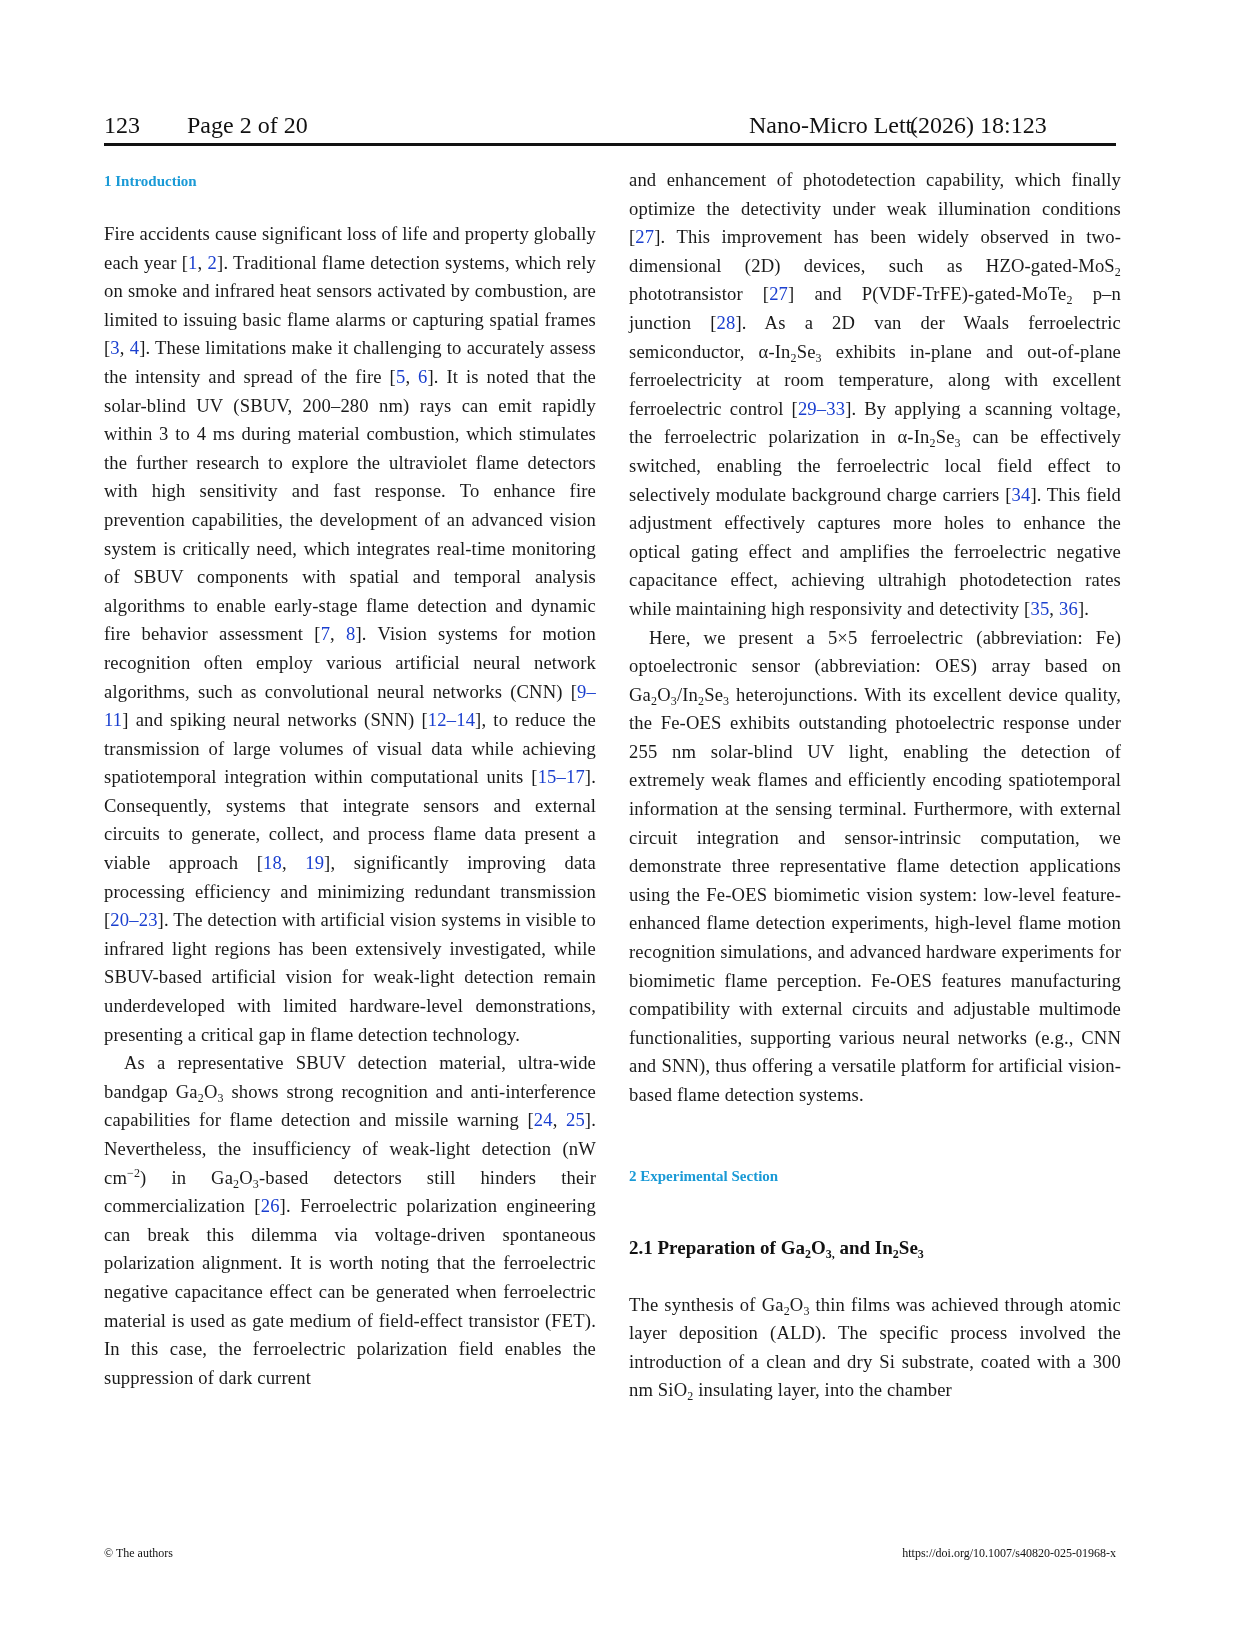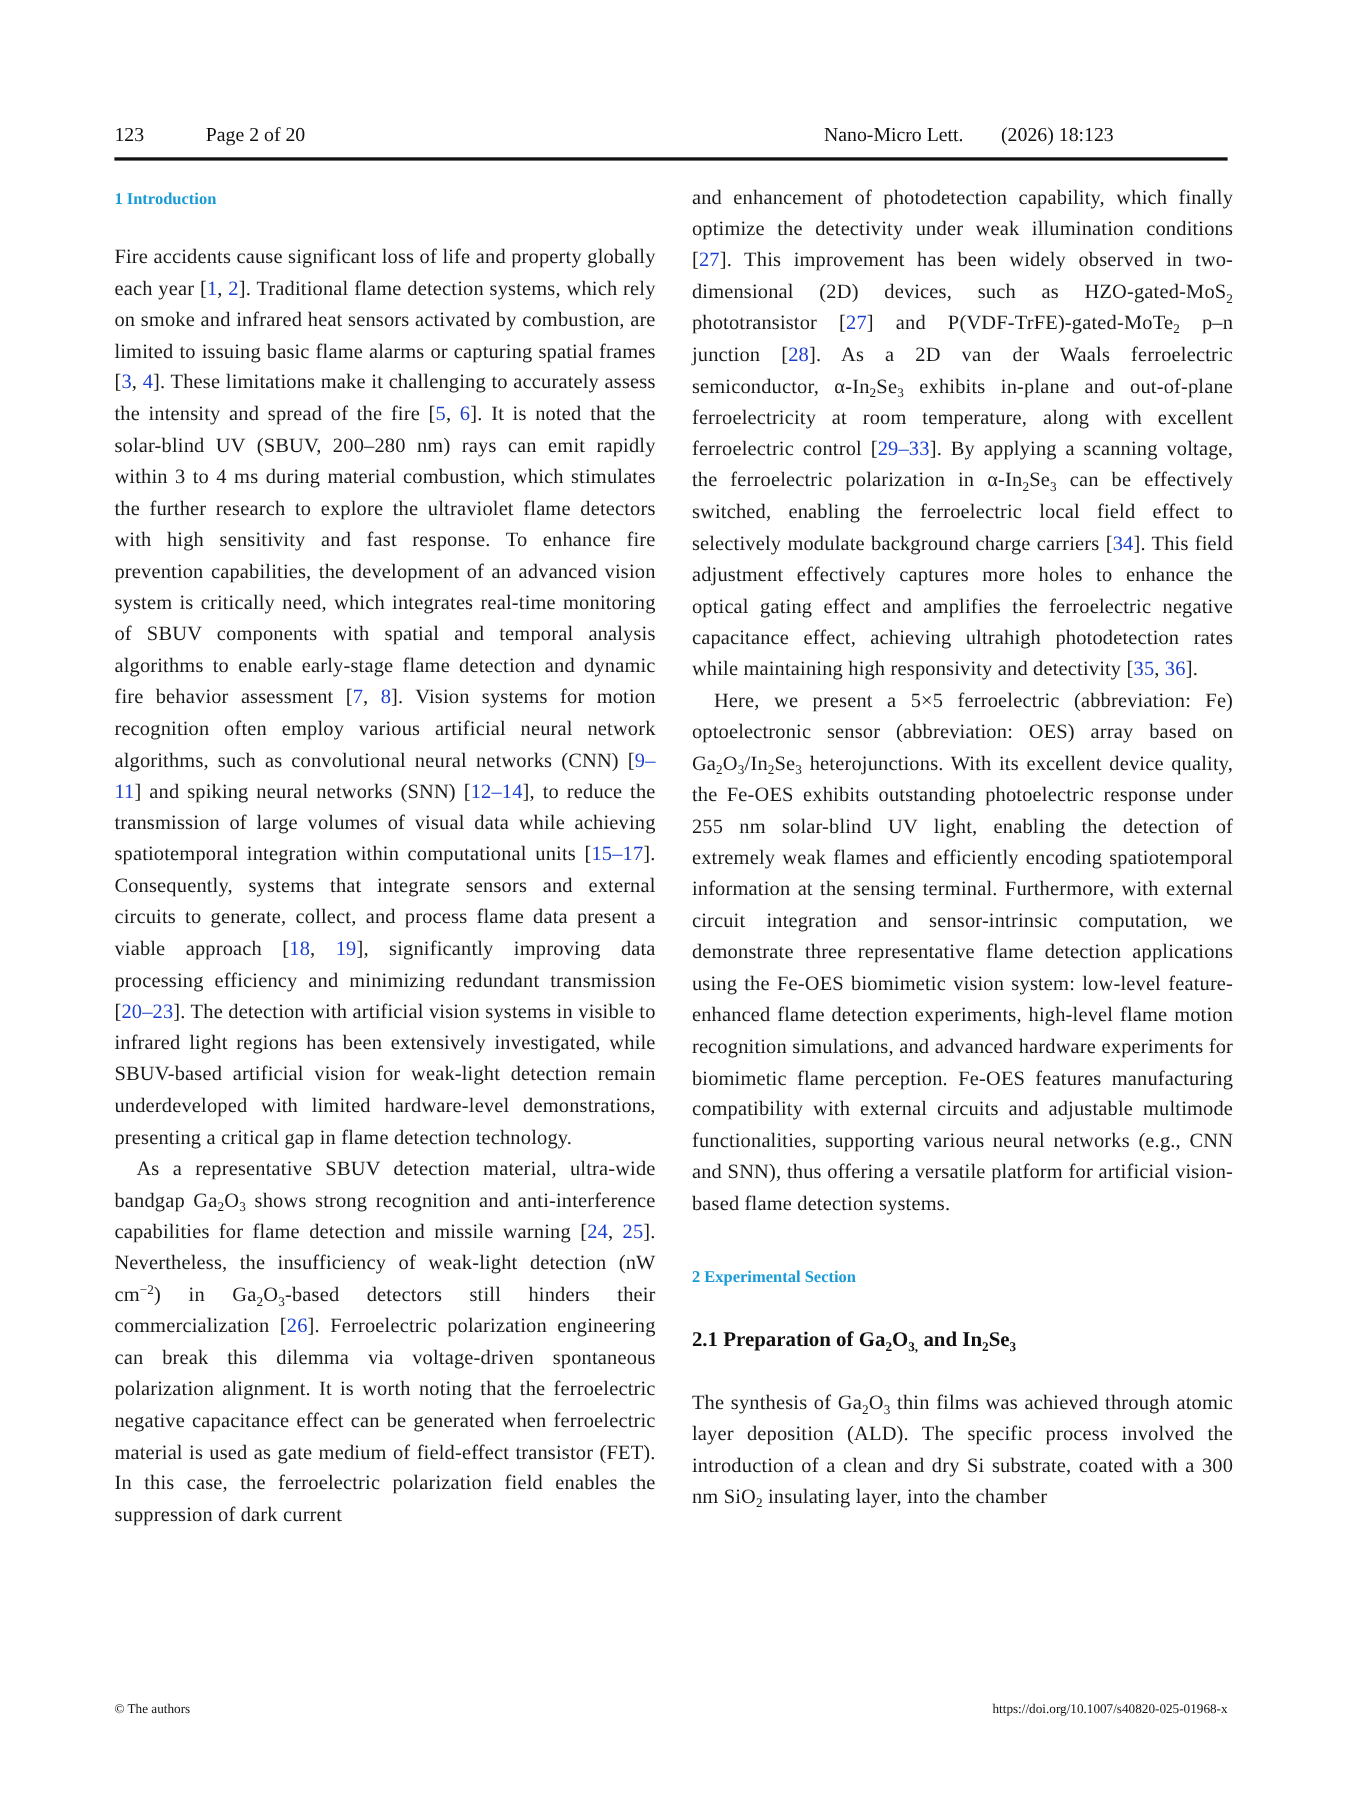--- a/index.html
+++ b/index.html
@@ -1,19 +1,19 @@
 <!DOCTYPE html>
 <html><head>
 <meta charset="utf-8">
 <style>
   html, body { margin: 0; padding: 0; background: #ffffff; }
   body { width: 1241px; height: 1648px; position: relative; overflow: hidden;
          font-family: "DejaVu Serif", "Liberation Serif", serif; color: #1a1a1a; }
   .header { position: absolute; left: 104px; top: 112px; width: 1012px; height: 24px;
-            font-family: "Liberation Serif", serif; font-size: 18px; color: #111; }
+            font-family: "Liberation Serif", serif; font-size: 24px; color: #111; }
   .header .pno { position: absolute; left: 0; top: 0; }
   .header .pof { position: absolute; left: 83px; top: 0; }
   .header .journal { position: absolute; left: 645px; top: 0; }
   .header .cite { position: absolute; left: 782px; top: 0; margin-left: 24px; }
   .rule { position: absolute; left: 104px; top: 143px; width: 1012px; height: 3px; background: #111; }
 
   .col { position: absolute; top: 168px; width: 492px; }
   .col.left { left: 104px; }
   .col.right { left: 629px; }
 
@@ -51,22 +51,22 @@
 
 <div class="col left">
   <h2 class="sec" style="margin-top:-2px;">1  Introduction</h2>
   <p class="body" style="margin-top:24px;">Fire accidents cause significant loss of life and property globally each year [<span class="ref">1</span>, <span class="ref">2</span>]. Traditional flame detection systems, which rely on smoke and infrared heat sensors activated by combustion, are limited to issuing basic flame alarms or capturing spatial frames [<span class="ref">3</span>, <span class="ref">4</span>]. These limitations make it challenging to accurately assess the intensity and spread of the fire [<span class="ref">5</span>, <span class="ref">6</span>]. It is noted that the solar-blind UV (SBUV, 200–280 nm) rays can emit rapidly within 3 to 4 ms during material combustion, which stimulates the further research to explore the ultraviolet flame detectors with high sensitivity and fast response. To enhance fire prevention capabilities, the development of an advanced vision system is critically need, which integrates real-time monitoring of SBUV components with spatial and temporal analysis algorithms to enable early-stage flame detection and dynamic fire behavior assessment [<span class="ref">7</span>, <span class="ref">8</span>]. Vision systems for motion recognition often employ various artificial neural network algorithms, such as convolutional neural networks (CNN) [<span class="ref">9–11</span>] and spiking neural networks (SNN) [<span class="ref">12–14</span>], to reduce the transmission of large volumes of visual data while achieving spatiotemporal integration within computational units [<span class="ref">15–17</span>]. Consequently, systems that integrate sensors and external circuits to generate, collect, and process flame data present a viable approach [<span class="ref">18</span>, <span class="ref">19</span>], significantly improving data processing efficiency and minimizing redundant transmission [<span class="ref">20–23</span>]. The detection with artificial vision systems in visible to infrared light regions has been extensively investigated, while SBUV-based artificial vision for weak-light detection remain underdeveloped with limited hardware-level demonstrations, presenting a critical gap in flame detection technology.</p>
   <p class="body indent">As a representative SBUV detection material, ultra-wide bandgap Ga<sub>2</sub>O<sub>3</sub> shows strong recognition and anti-interference capabilities for flame detection and missile warning [<span class="ref">24</span>, <span class="ref">25</span>]. Nevertheless, the insufficiency of weak-light detection (nW cm<sup>−2</sup>) in Ga<sub>2</sub>O<sub>3</sub>-based detectors still hinders their commercialization [<span class="ref">26</span>]. Ferroelectric polarization engineering can break this dilemma via voltage-driven spontaneous polarization alignment. It is worth noting that the ferroelectric negative capacitance effect can be generated when ferroelectric material is used as gate medium of field-effect transistor (FET). In this case, the ferroelectric polarization field enables the suppression of dark current</p>
 </div>
 
 <div class="col right">
   <p class="body" style="margin-top:-2px;">and enhancement of photodetection capability, which finally optimize the detectivity under weak illumination conditions [<span class="ref">27</span>]. This improvement has been widely observed in two-dimensional (2D) devices, such as HZO-gated-MoS<sub>2</sub> phototransistor [<span class="ref">27</span>] and P(VDF-TrFE)-gated-MoTe<sub>2</sub> p–n junction [<span class="ref">28</span>]. As a 2D van der Waals ferroelectric semiconductor, α-In<sub>2</sub>Se<sub>3</sub> exhibits in-plane and out-of-plane ferroelectricity at room temperature, along with excellent ferroelectric control [<span class="ref">29–33</span>]. By applying a scanning voltage, the ferroelectric polarization in α-In<sub>2</sub>Se<sub>3</sub> can be effectively switched, enabling the ferroelectric local field effect to selectively modulate background charge carriers [<span class="ref">34</span>]. This field adjustment effectively captures more holes to enhance the optical gating effect and amplifies the ferroelectric negative capacitance effect, achieving ultrahigh photodetection rates while maintaining high responsivity and detectivity [<span class="ref">35</span>, <span class="ref">36</span>].</p>
   <p class="body indent">Here, we present a 5×5 ferroelectric (abbreviation: Fe) optoelectronic sensor (abbreviation: OES) array based on Ga<sub>2</sub>O<sub>3</sub>/In<sub>2</sub>Se<sub>3</sub> heterojunctions. With its excellent device quality, the Fe-OES exhibits outstanding photoelectric response under 255 nm solar-blind UV light, enabling the detection of extremely weak flames and efficiently encoding spatiotemporal information at the sensing terminal. Furthermore, with external circuit integration and sensor-intrinsic computation, we demonstrate three representative flame detection applications using the Fe-OES biomimetic vision system: low-level feature-enhanced flame detection experiments, high-level flame motion recognition simulations, and advanced hardware experiments for biomimetic flame perception. Fe-OES features manufacturing compatibility with external circuits and adjustable multimode functionalities, supporting various neural networks (e.g., CNN and SNN), thus offering a versatile platform for artificial vision-based flame detection systems.</p>
-  <h2 class="sec" style="margin-top:36px;">2  Experimental Section</h2>
-  <h3 class="sub" style="margin-top:30px;">
+  <h2 class="sec" style="margin-top:51px;">2  Experimental Section</h2>
+  <h3 class="sub" style="margin-top:44px;">
     <span>2.1  Preparation of Ga</span><sub>2</sub><span>O</span><sub>3,</sub><span> and In</span><sub>2</sub><span>Se</span><sub>3</sub>
   </h3>
   <p class="body" style="margin-top:30px;">The synthesis of Ga<sub>2</sub>O<sub>3</sub> thin films was achieved through atomic layer deposition (ALD). The specific process involved the introduction of a clean and dry Si substrate, coated with a 300 nm SiO<sub>2</sub> insulating layer, into the chamber</p>
 </div>
 
 <div class="footer">
   <span class="copy">© The authors</span>
   <span class="doi">https://doi.org/10.1007/s40820-025-01968-x</span>
 </div>
 

